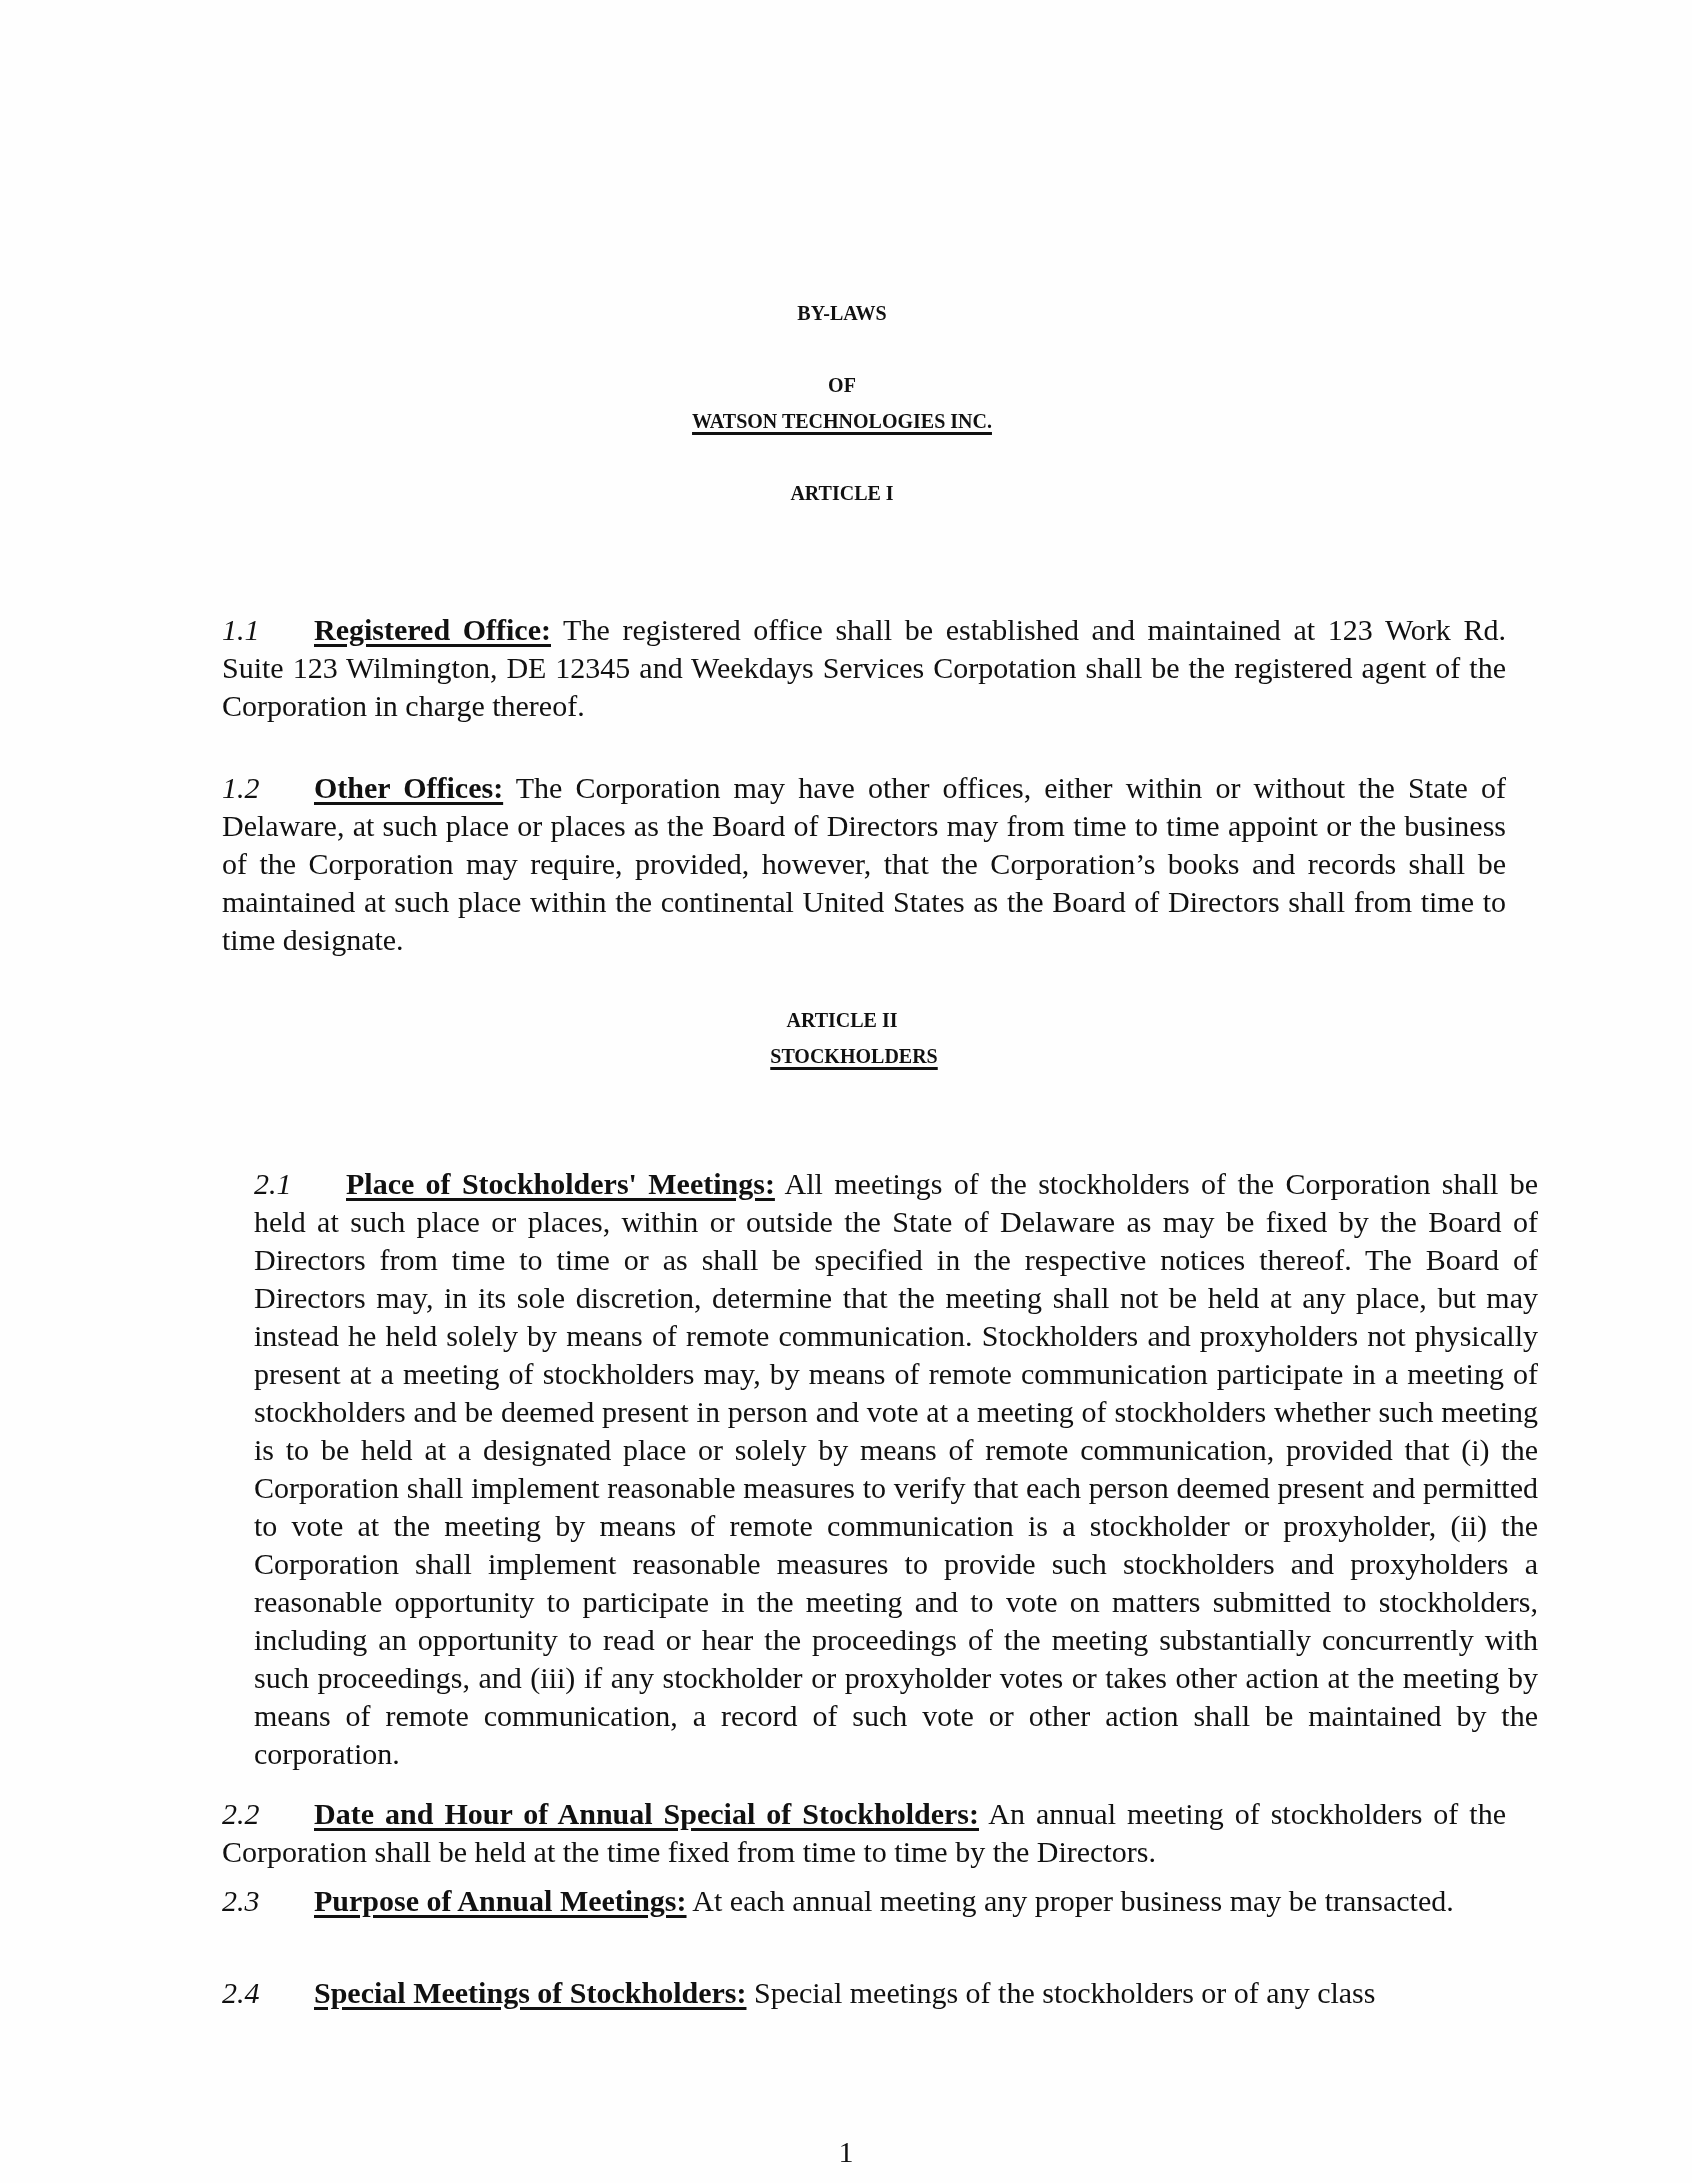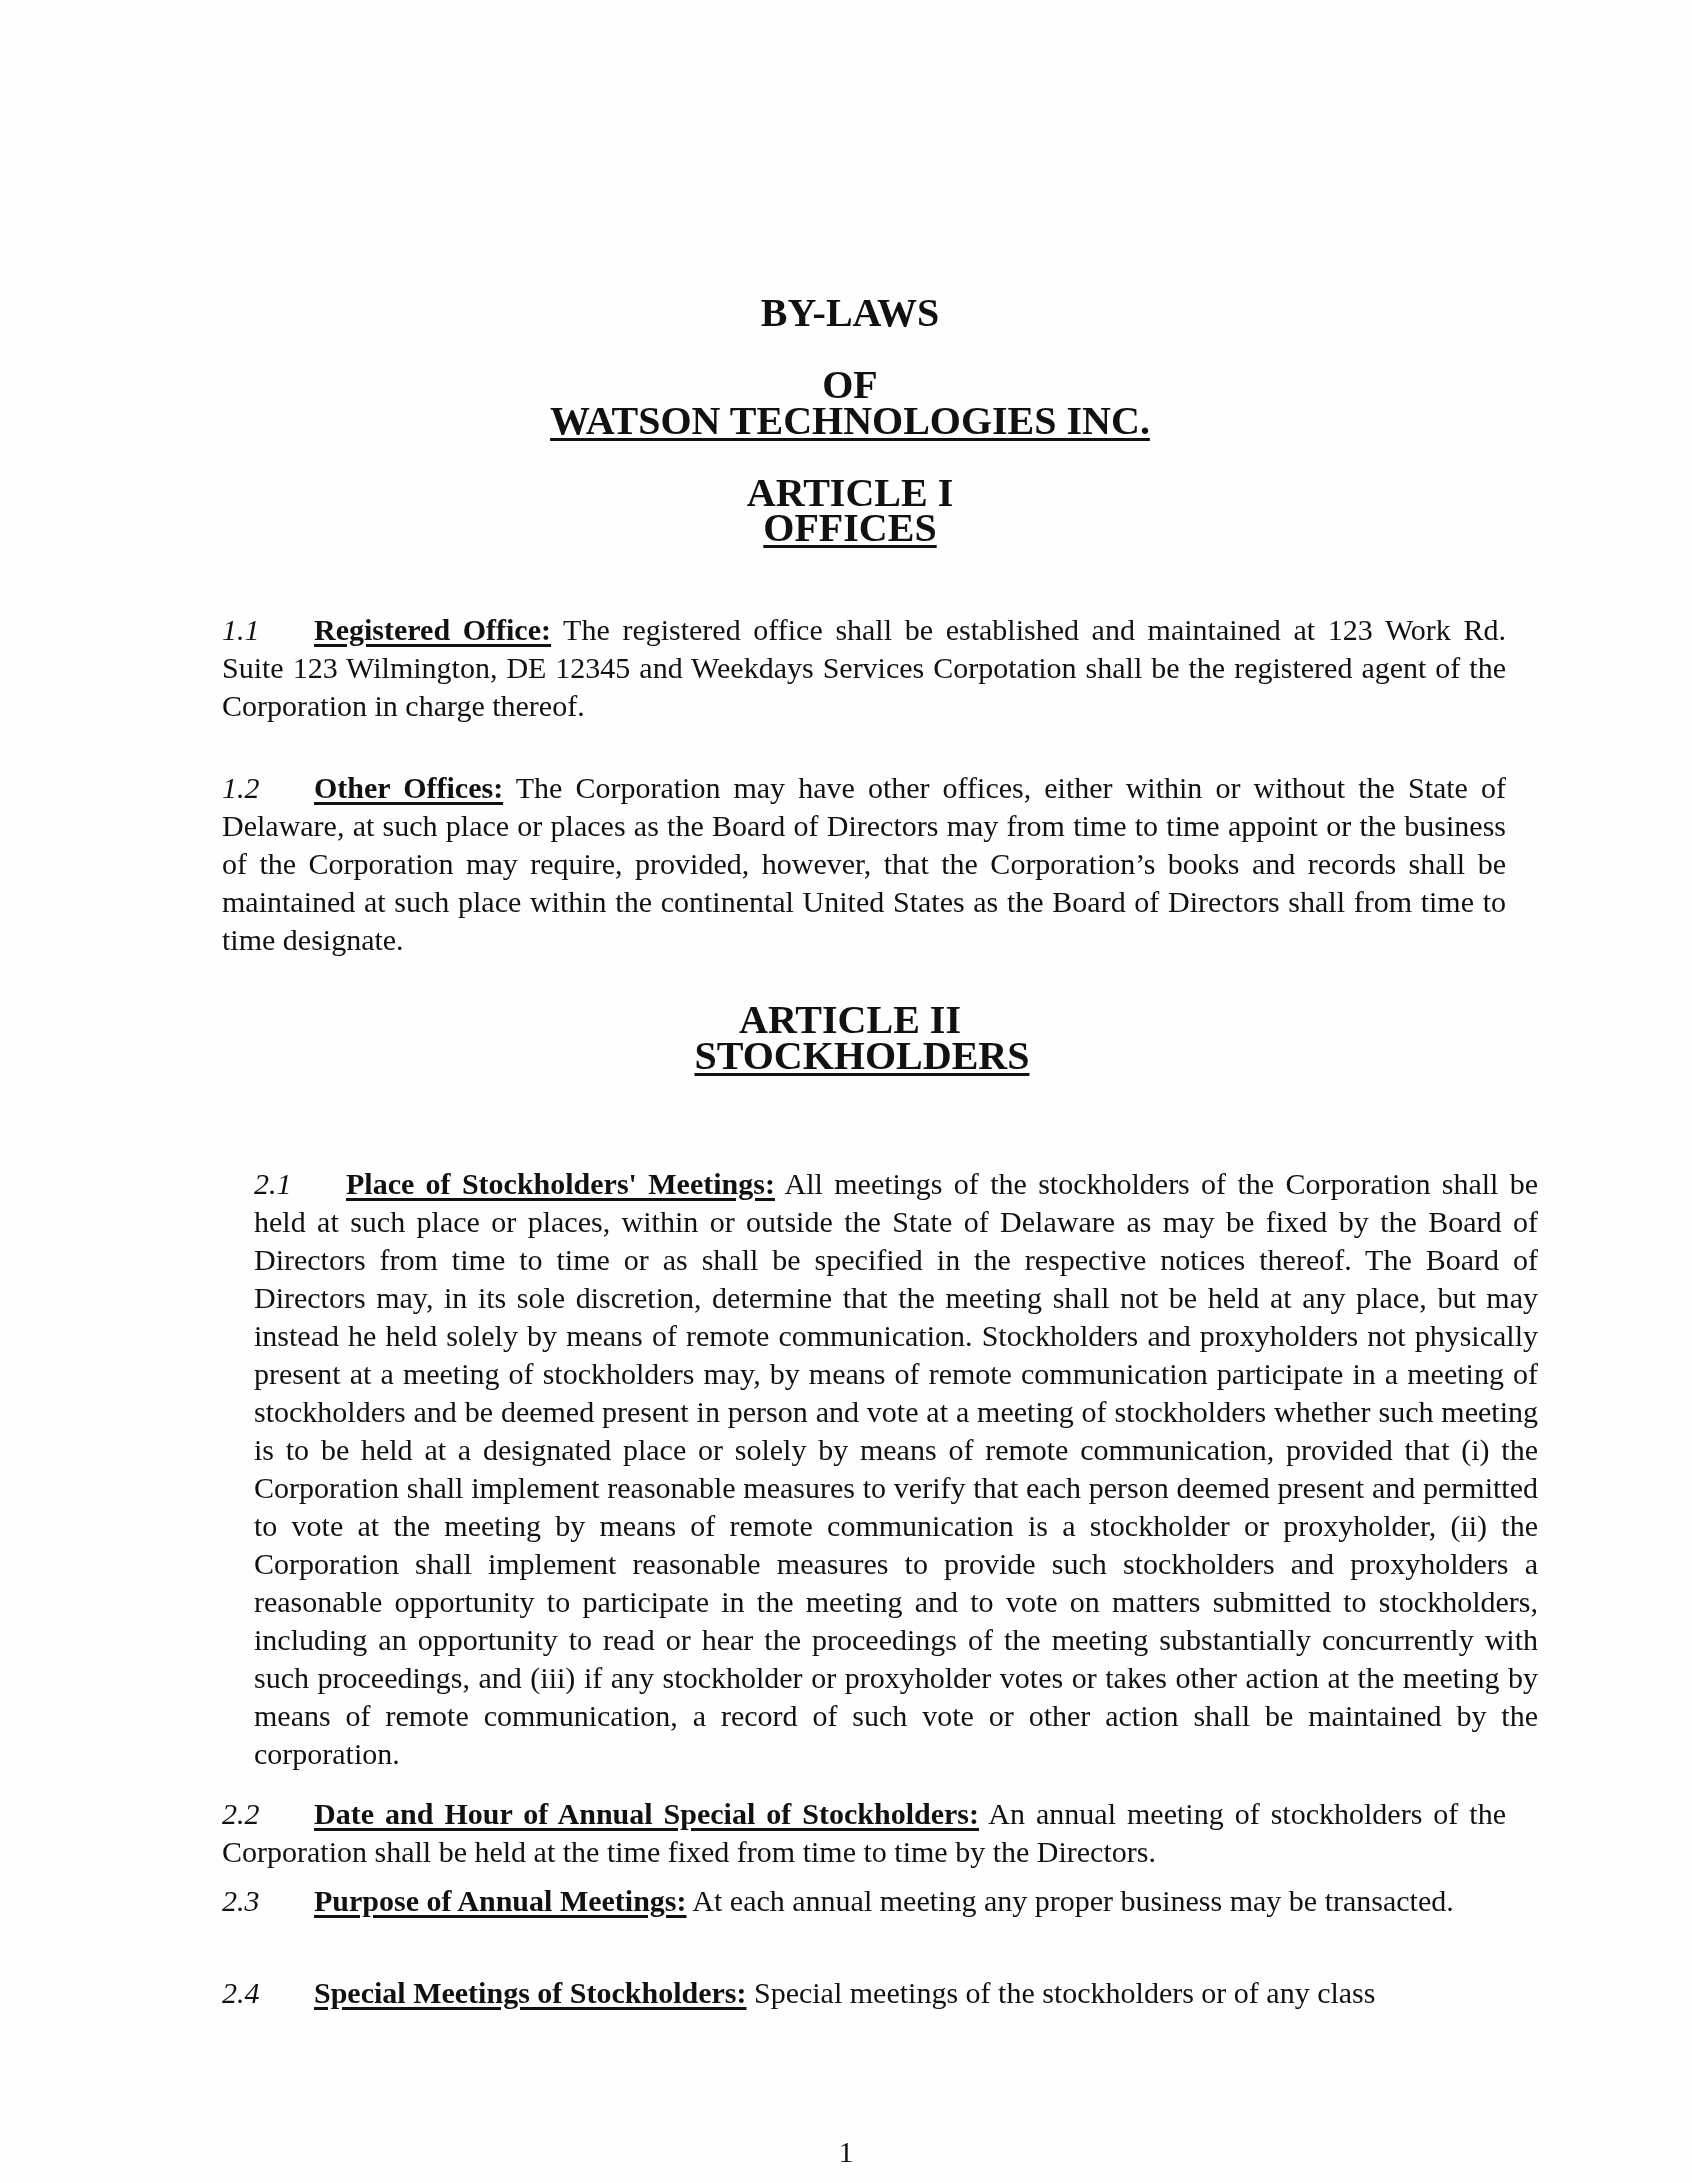--- a/index.html
+++ b/index.html
@@ -17,25 +17,25 @@
     }
     .page {
       position: absolute;
       left: 0; top: 0;
       width: 1692px;
       height: 2393px;
       background: #fefefe;
     }
     .center-block {
       position: absolute;
-      left: 16px;
+      left: 8px;
       width: 1668px;
       text-align: center;
       font-weight: bold;
-      font-size: 40px;
+      font-size: 20px;
       line-height: 36px;
       letter-spacing: 0px;
     }
     .u {
       text-decoration: underline;
       text-decoration-thickness: 2.6px;
       text-underline-offset: 4.4px;
     }
     .section {
       position: absolute;
@@ -72,23 +72,20 @@
 
 <div class="page">
 
   <div class="center-block" style="top:295px;">BY-LAWS</div>
   <div class="center-block" style="top:367px;">OF</div>
   <div class="center-block" style="top:475px;">ARTICLE I</div>
 
   <div class="center-block" style="top:403px;">
     <span class="u">WATSON TECHNOLOGIES INC.</span>
   </div>
-  <div class="center-block" style="top:510px;">
-    <span class="u">OFFICES</span>
-  </div>
 
   <div class="section" style="top:611px;">
     <span class="num">1.1</span><span class="heading">Registered Office:</span><span> The registered office shall be established and maintained at 123 Work Rd. Suite 123 Wilmington, DE 12345 and Weekdays Services Corpotation shall be the registered agent of the Corporation in charge thereof.</span>
   </div>
 
   <div class="section" style="top:769px;">
     <span class="num">1.2</span><span class="heading">Other Offices:</span><span> The Corporation may have other offices, either within or without the State of Delaware, at such place or places as the Board of Directors may from time to time appoint or the business of the Corporation may require, provided, however, that the Corporation’s books and records shall be maintained at such place within the continental United States as the Board of Directors shall from time to time designate.</span>
   </div>
 
   <div class="center-block" style="top:1002px;">ARTICLE II</div>

